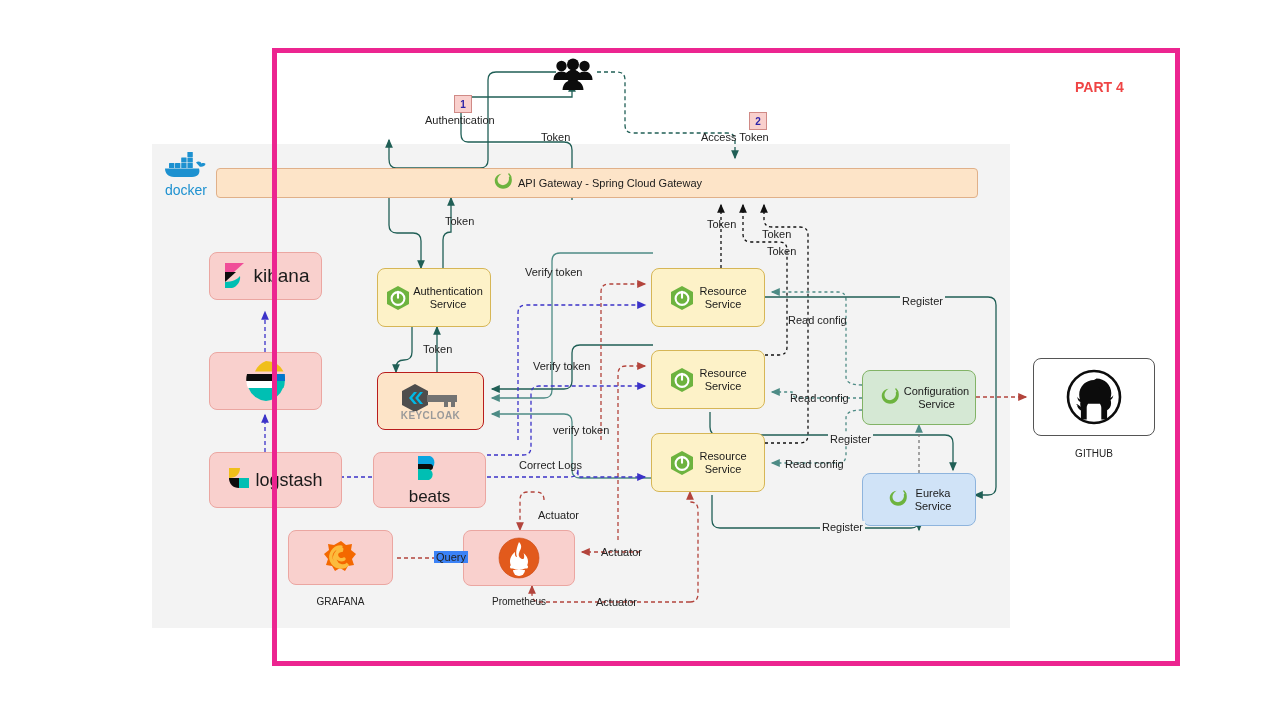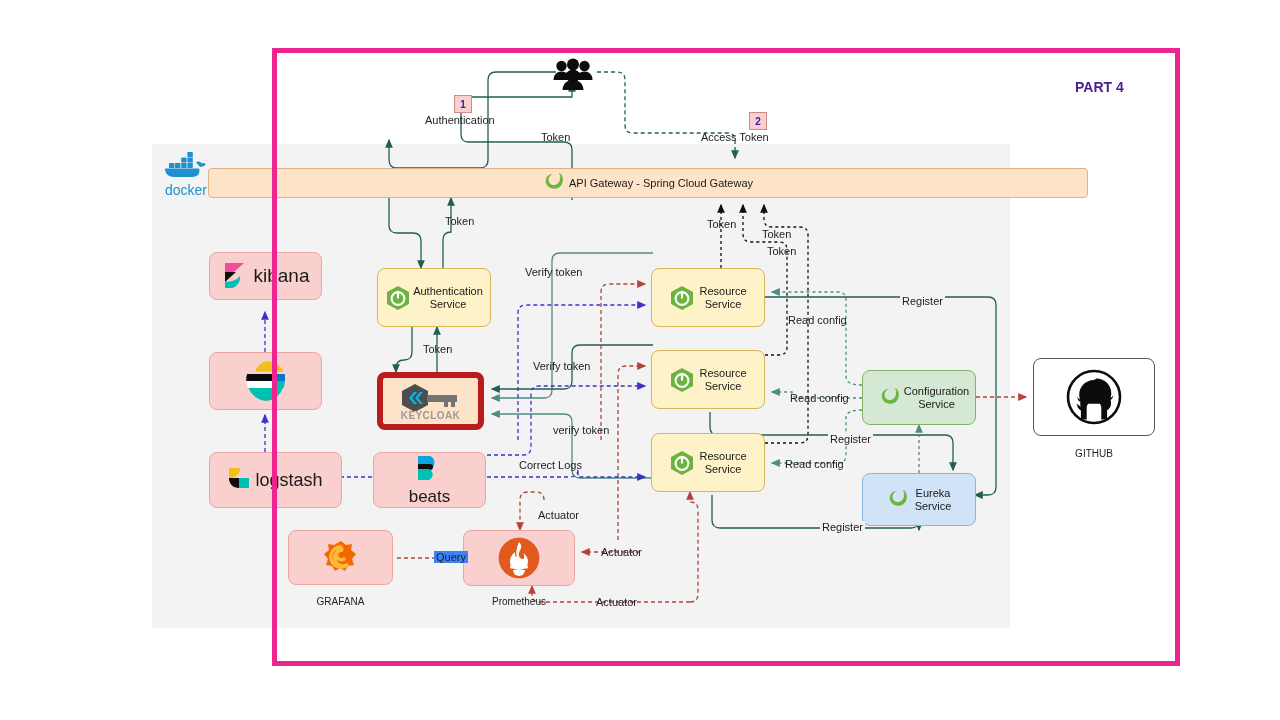--- a/index.html
+++ b/index.html
@@ -8,29 +8,29 @@
 
   
   #pink-frame{position:absolute;left:272px;top:48px;width:908px;height:618px;
       border:5px solid #ec2590;box-sizing:border-box;background:transparent;z-index:6;pointer-events:none;}
 
   
   #docker-panel{position:absolute;left:152px;top:144px;width:858px;height:484px;background:#f3f3f3;z-index:1;}
 
   .lbl{position:absolute;font-size:11px;color:#222;white-space:nowrap;z-index:5;}
 
-  #part4{position:absolute;left:1075px;top:79px;font-size:14px;font-weight:bold;color:#4c1d95;z-index:7;}
+  #part4{position:absolute;left:1075px;top:79px;font-size:14px;font-weight:bold;color:#ef4444;z-index:7;}
 
   
   .node{position:absolute;box-sizing:border-box;border-radius:8px;z-index:3;
         display:flex;align-items:center;justify-content:center;}
   .node .txt{font-size:11px;line-height:13px;color:#1a1a1a;text-align:center;}
 
   .n-yellow{background:#fdf2c8;border:1px solid #d6b656;}
-  .n-orange{background:#fde4c8;border:6px solid #b91c1c;}
+  .n-orange{background:#fde4c8;border:1px solid #b91c1c;}
   .n-pink{background:#f9d0cd;border:1px solid #eba6a1;}
   .n-green{background:#d5e8d4;border:1px solid #82b366;padding-left:10px;}
   .n-blue{background:#d0e3f7;border:1px solid #8eb4dd;}
   .n-white{background:#ffffff;border:1px solid #555;}
   .n-gatewaybar{background:#fde4c8;border:1px solid #e0b089;border-radius:4px;}
 
   
   .spring{width:22px;height:20px;flex:0 0 auto;}
   
   .boot{width:26px;height:26px;flex:0 0 auto;}
@@ -168,21 +168,21 @@
         <circle cx="32.5" cy="8" r="5.2"></circle>
         <path d="M24.5 22 c0 -5.5 3.6 -8.5 8 -8.5 c4.4 0 8 3 8 8.5 z"></path>
         <circle cx="21" cy="6.5" r="6"></circle>
         <path d="M11 22 c0 -6.2 4.4 -9.6 10 -9.6 c5.6 0 10 3.4 10 9.6 z"></path>
         <circle cx="21" cy="18" r="6.6"></circle>
         <path d="M10.5 32.5 c0 -7 4.6 -10.6 10.5 -10.6 c5.9 0 10.5 3.6 10.5 10.6 z"></path>
       </g>
     </svg>
   </div>
 
-  <div class="node n-gatewaybar" style="left:208px;top:168px;width:880px;height:30px;">
+  <div class="node n-gatewaybar" style="left:216px;top:168px;width:762px;height:30px;">
     <div class="node-inner">
       <svg class="spring" viewBox="0 0 24 22">
         <path d="M20.4 2.6 c1.4 2.6 1.9 5.8 0.6 8.9 c-2 4.9 -8 7.1 -12.8 5 C4.1 14.7 2 10.1 3.3 6.1
                  c1 -3.1 3.9 -5.1 7.1 -5.4 c-2.1 1.3 -4 3.3 -4.4 5.9 c-0.5 3.2 1.6 6.2 4.8 6.7
                  c3 0.5 6 -1.3 7.2 -4.1 c0.6 -1.4 0.7 -2.9 0.4 -4.3 z" fill="#6db33f"></path>
         <path d="M18.5 1 c0.9 0.9 1.5 2 1.9 3.1" stroke="#6db33f" stroke-width="1.6" fill="none" stroke-linecap="round"></path>
       </svg>
       <span class="txt">API Gateway - Spring Cloud Gateway</span>
     </div>
   </div>

